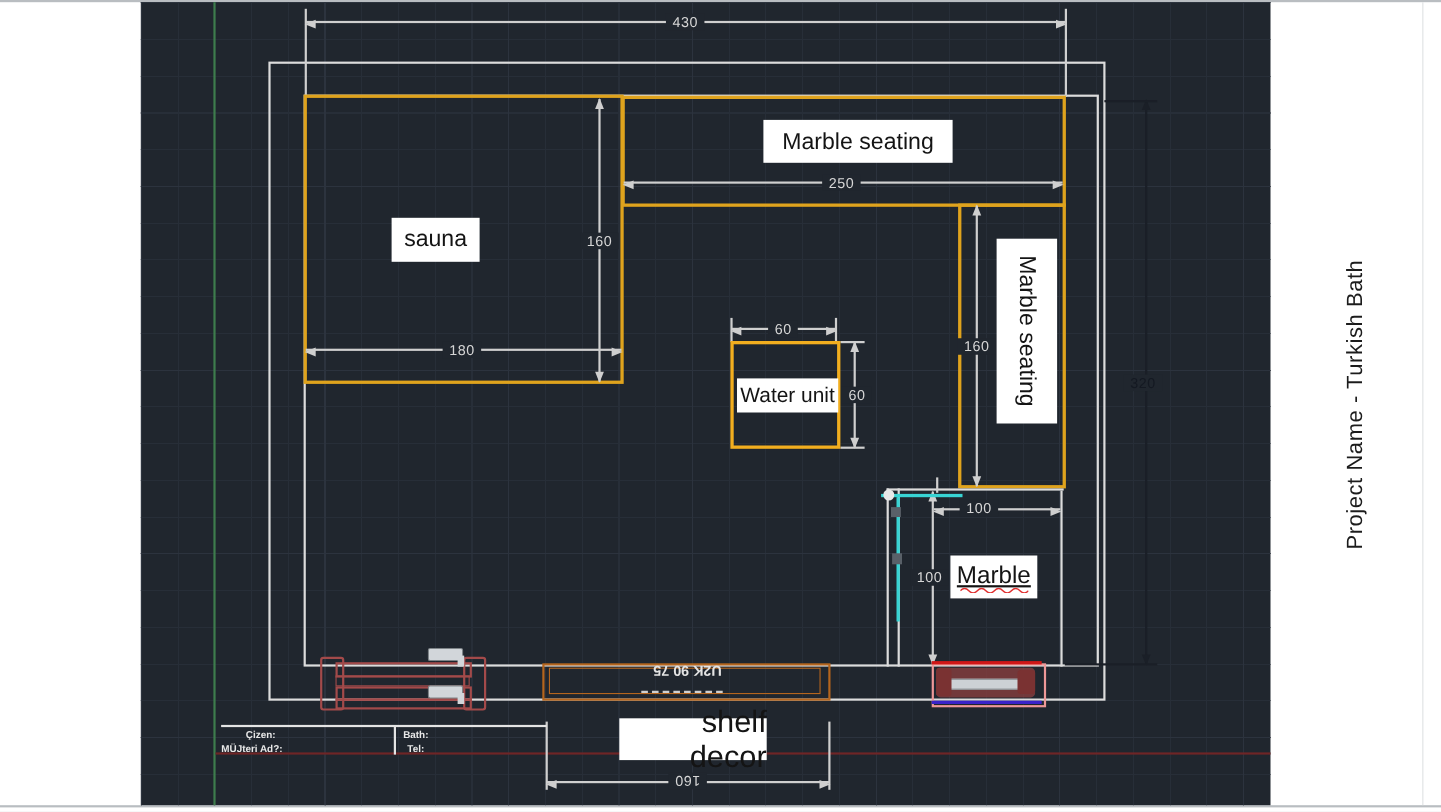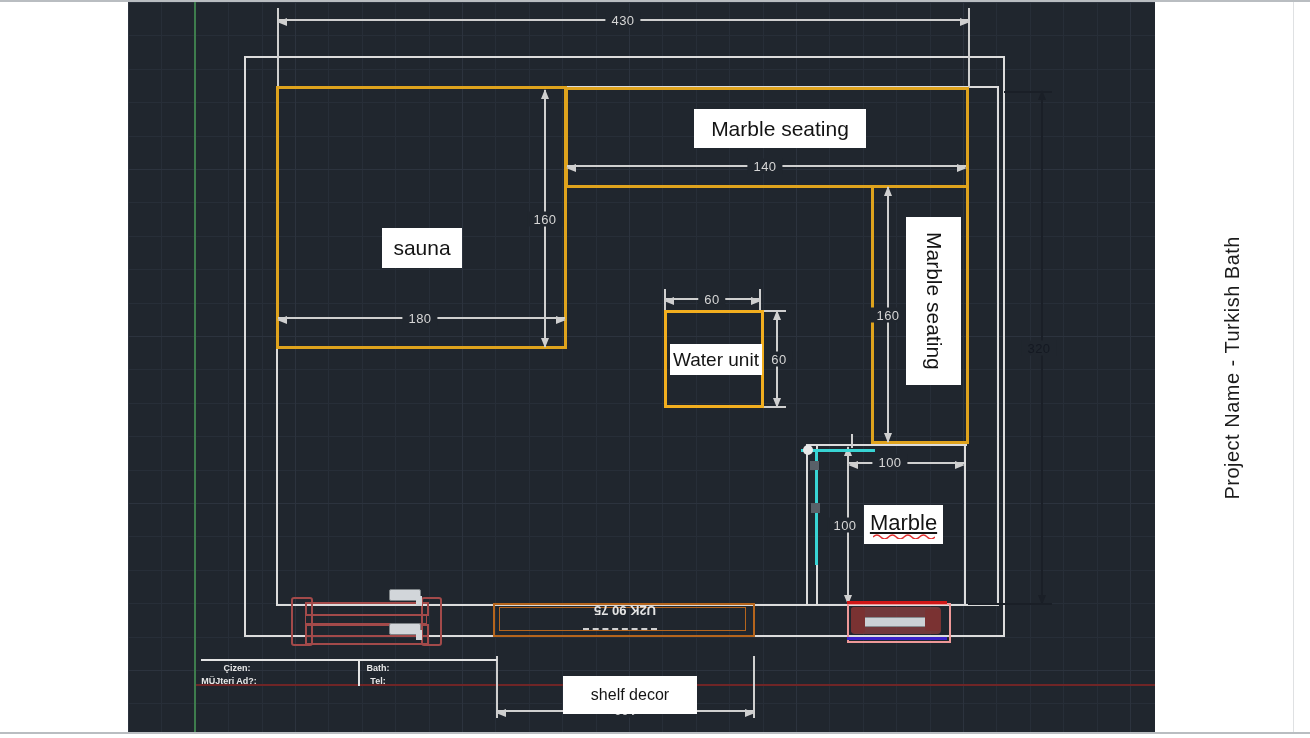--- a/index.html
+++ b/index.html
@@ -82,21 +82,21 @@
     <div class="abs" style="left:683px;top:501px;width:9px;height:10px;background:#596068;z-index:5;"></div>
     <div class="abs" style="left:675px;top:443px;width:10px;height:10px;background:#e8e8e8;border-radius:50%;z-index:5;"></div>
     <div class="abs xline" style="left:723px;top:432px;width:2px;height:14px;z-index:3;"></div>
 
     <div class="abs dh" style="left:150px;top:17px;width:691px;"></div>
     <div class="abs xline" style="left:149px;top:6px;width:2px;height:79px;"></div>
     <div class="abs xline" style="left:840px;top:6px;width:2px;height:80px;"></div>
     <span class="abs dt" style="left:495px;top:18px;">430</span>
 
     <div class="abs dh" style="left:439px;top:163px;width:399px;z-index:3;"></div>
-    <span class="abs dt" style="left:637px;top:164px;">140</span>
+    <span class="abs dt" style="left:637px;top:164px;">250</span>
 
     <div class="abs dv" style="left:416px;top:88px;height:257px;z-index:3;"></div>
     <span class="abs dt" style="left:417px;top:217px;">160</span>
 
     <div class="abs dh" style="left:150px;top:315px;width:287px;z-index:3;"></div>
     <span class="abs dt" style="left:292px;top:316px;">180</span>
 
     <div class="abs dh" style="left:537px;top:296px;width:95px;"></div>
     <div class="abs xline" style="left:536px;top:287px;width:2px;height:22px;"></div>
     <div class="abs xline" style="left:631px;top:287px;width:2px;height:22px;"></div>
@@ -153,36 +153,36 @@
     <div class="abs" style="left:73px;top:657px;width:296px;height:2px;background:#e4e4e4;"></div>
     <div class="abs" style="left:230px;top:658px;width:2px;height:26px;background:#e4e4e4;"></div>
     <span class="abs titleblock-text" style="left:109px;top:666px;">Çizen:</span>
     <span class="abs titleblock-text" style="left:101px;top:679px;">MÜJteri Ad?:</span>
     <span class="abs titleblock-text" style="left:250px;top:666px;">Bath:</span>
     <span class="abs titleblock-text" style="left:250px;top:679px;">Tel:</span>
 
     <div class="abs lbl" style="left:566px;top:107px;width:172px;height:39px;">
       <span>Marble seating</span>
     </div>
-    <div class="abs lbl" style="left:254px;top:196px;width:80px;height:40px;margin-top:30px;">
+    <div class="abs lbl" style="left:228px;top:196px;width:80px;height:40px;">
       <span>sauna</span>
     </div>
     <div class="abs lbl" style="left:542px;top:342px;width:92px;height:31px;font-size:19px;">
       <span>Water unit</span>
     </div>
     <div class="abs lbl lbl-v" style="left:778px;top:215px;width:55px;height:168px;">
       <span>Marble seating</span>
     </div>
     <div class="abs lbl" style="left:736px;top:503px;width:79px;height:39px;font-size:22px;flex-direction:column;">
       <span class="shour-text">Marble</span>
       <svg width="62" height="5" viewBox="0 0 62 5" style="margin-top:-2px;">
         <path d="M0 3 q3.875 -4 7.75 0 t7.75 0 t7.75 0 t7.75 0 t7.75 0 t7.75 0 t7.75 0 t7.75 0" stroke="#e03030" stroke-width="1.3" fill="none"></path>
       </svg>
     </div>
-    <div class="abs lbl" style="left:435px;top:674px;width:134px;height:38px;font-size:16px;">
+    <div class="abs lbl" style="left:435px;top:651px;width:134px;height:38px;font-size:28px;">
       <span>shelf decor</span>
     </div>
 
   </div>
 
   <div class="abs side-title-wrap">
     <span class="side-title">Project Name - Turkish Bath</span>
   </div>
 
 </div>

